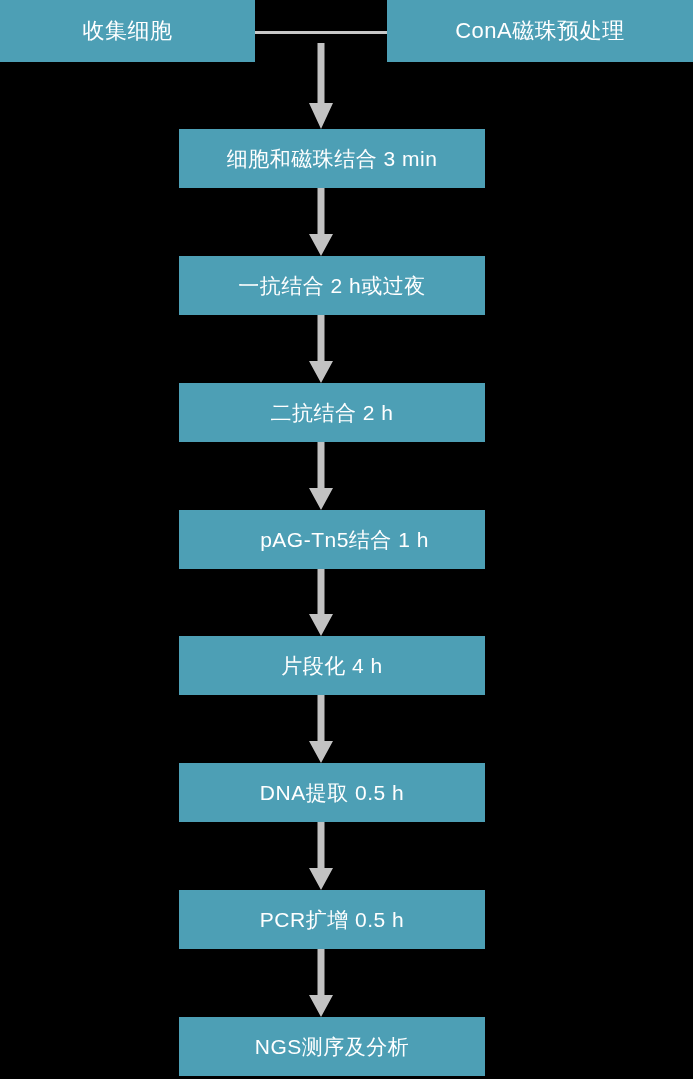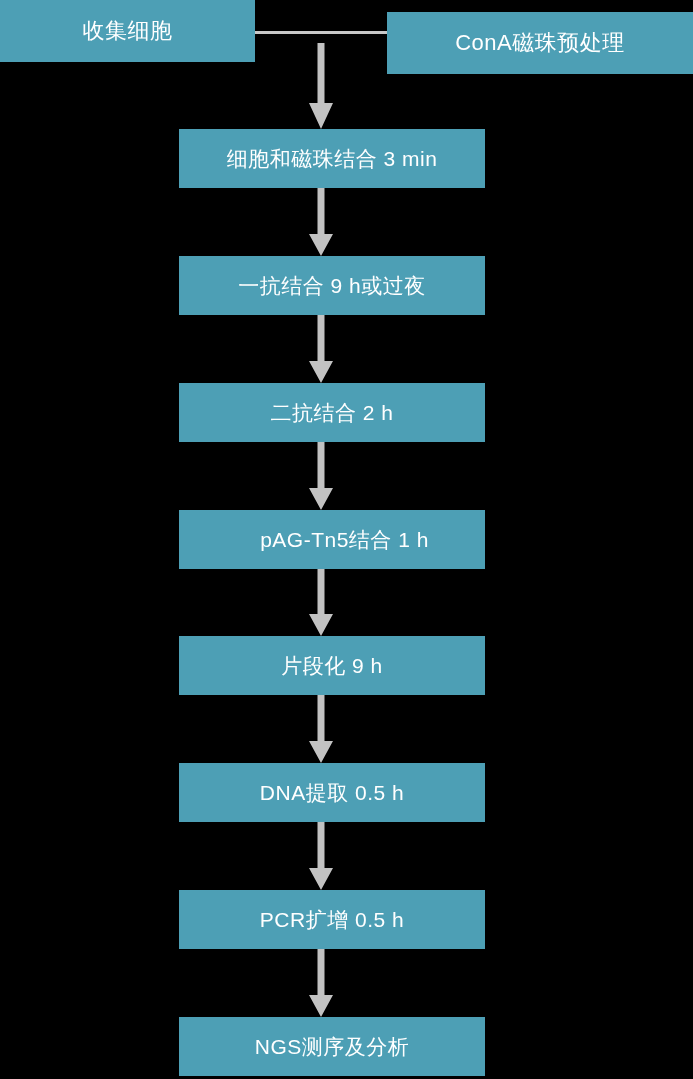--- a/index.html
+++ b/index.html
@@ -39,21 +39,21 @@
     box-sizing: border-box;
     white-space: nowrap;
     user-select: none;
   }
 
   .node-header {
     height: 62px;
     font-size: 22px;
   }
   .node-header.left  { left: 0px;   top: 0px; width: 255px; }
-  .node-header.right { left: 387px; top: 12px; width: 306px; }
+  .node-header.right { left: 387px; top: 0px; width: 306px; }
 
   .node-step {
     left: 179px;
     width: 306px;
     height: 59px;
     font-size: 21px;
   }
 
   
   .hline {
@@ -94,21 +94,21 @@
     <span>细胞和磁珠结合 3 min</span>
   </div>
 
   <div class="arrow" style="top:188px; height:68px;">
     <svg viewBox="0 0 26 68" preserveAspectRatio="none">
       <polygon fill="#c2c2c2" points="9.5,0 16.5,0 16.5,46 25,46 13,68 1,46 9.5,46"></polygon>
     </svg>
   </div>
 
   <div class="node node-step" style="top:256px;">
-    <span>一抗结合 9 h或过夜</span>
+    <span>一抗结合 2 h或过夜</span>
   </div>
 
   <div class="arrow" style="top:315px; height:68px;">
     <svg viewBox="0 0 26 68" preserveAspectRatio="none">
       <polygon fill="#c2c2c2" points="9.5,0 16.5,0 16.5,46 25,46 13,68 1,46 9.5,46"></polygon>
     </svg>
   </div>
 
   <div class="node node-step" style="top:383px;">
     <span>二抗结合 2 h</span>
@@ -124,21 +124,21 @@
     <span>pAG-Tn5结合 1 h</span>
   </div>
 
   <div class="arrow" style="top:569px; height:67px;">
     <svg viewBox="0 0 26 67" preserveAspectRatio="none">
       <polygon fill="#c2c2c2" points="9.5,0 16.5,0 16.5,45 25,45 13,67 1,45 9.5,45"></polygon>
     </svg>
   </div>
 
   <div class="node node-step" style="top:636px;">
-    <span>片段化 9 h</span>
+    <span>片段化 4 h</span>
   </div>
 
   <div class="arrow" style="top:695px; height:68px;">
     <svg viewBox="0 0 26 68" preserveAspectRatio="none">
       <polygon fill="#c2c2c2" points="9.5,0 16.5,0 16.5,46 25,46 13,68 1,46 9.5,46"></polygon>
     </svg>
   </div>
 
   <div class="node node-step" style="top:763px;">
     <span>DNA提取 0.5 h</span>

